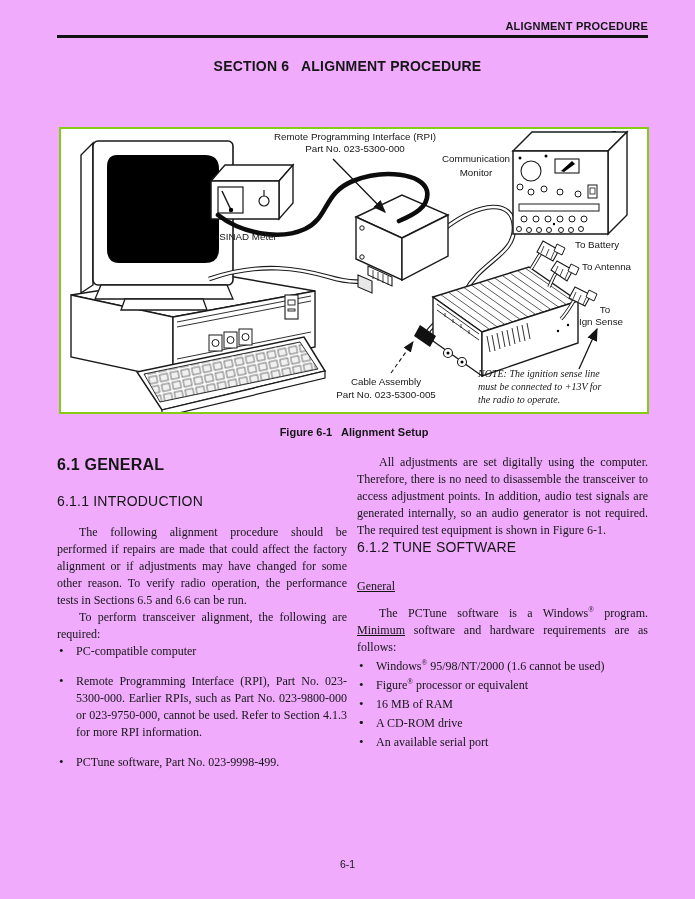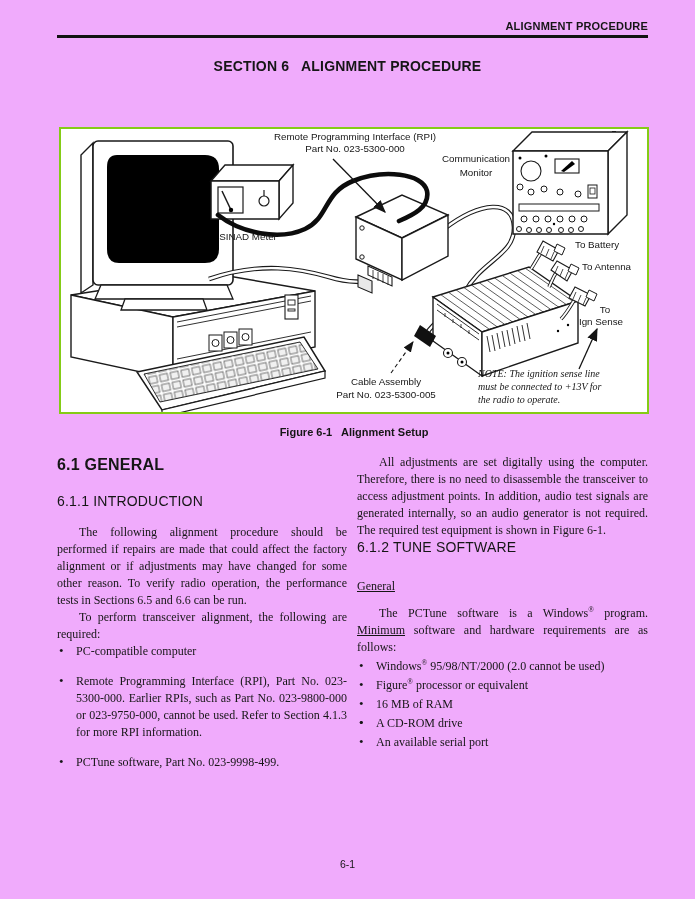--- a/index.html
+++ b/index.html
@@ -283,21 +283,21 @@
     </ul>
   </div>
 
   <div class="col col-right">
     <p class="body mb36">All adjustments are set digitally using the computer. Therefore, there is no need to disassemble the transceiver to access adjustment points. In addition, audio test signals are generated internally, so an audio generator is not required. The required test equipment is shown in Figure 6-1.</p>
     <div class="h-reg h-tune">6.1.2 TUNE SOFTWARE</div>
     <div class="sub-underline">General</div>
     <p class="body"><span>The PCTune software is a Windows</span><sup class="reg">®</sup><span> program. </span><span class="u">Minimum</span><span> software and hardware requirements are as follows:</span></p>
     <ul class="blist right-list">
       <li>
-        <span class="dot">•</span><span>Windows</span><sup class="reg">®</sup><span> 95/98/NT/2000 (2.0 cannot be used)</span>
+        <span class="dot">•</span><span>Windows</span><sup class="reg">®</sup><span> 95/98/NT/2000 (1.6 cannot be used)</span>
       </li>
       <li>
         <span class="dot">•</span><span>Figure</span><sup class="reg">®</sup><span> processor or equivalent</span>
       </li>
       <li>
         <span class="dot">•</span><span>16 MB of RAM</span>
       </li>
       <li>
         <span class="dot">•</span>
       </li>

